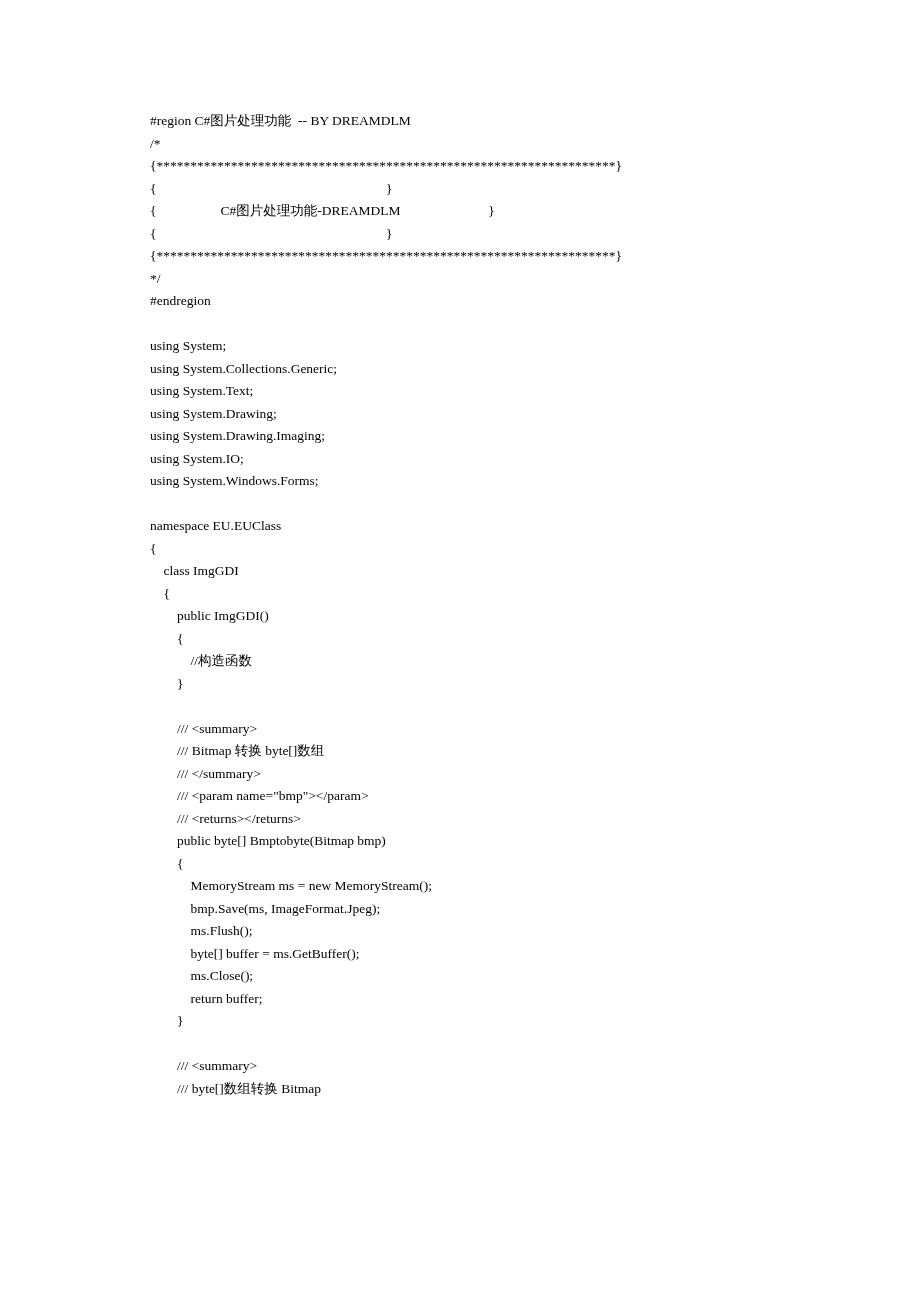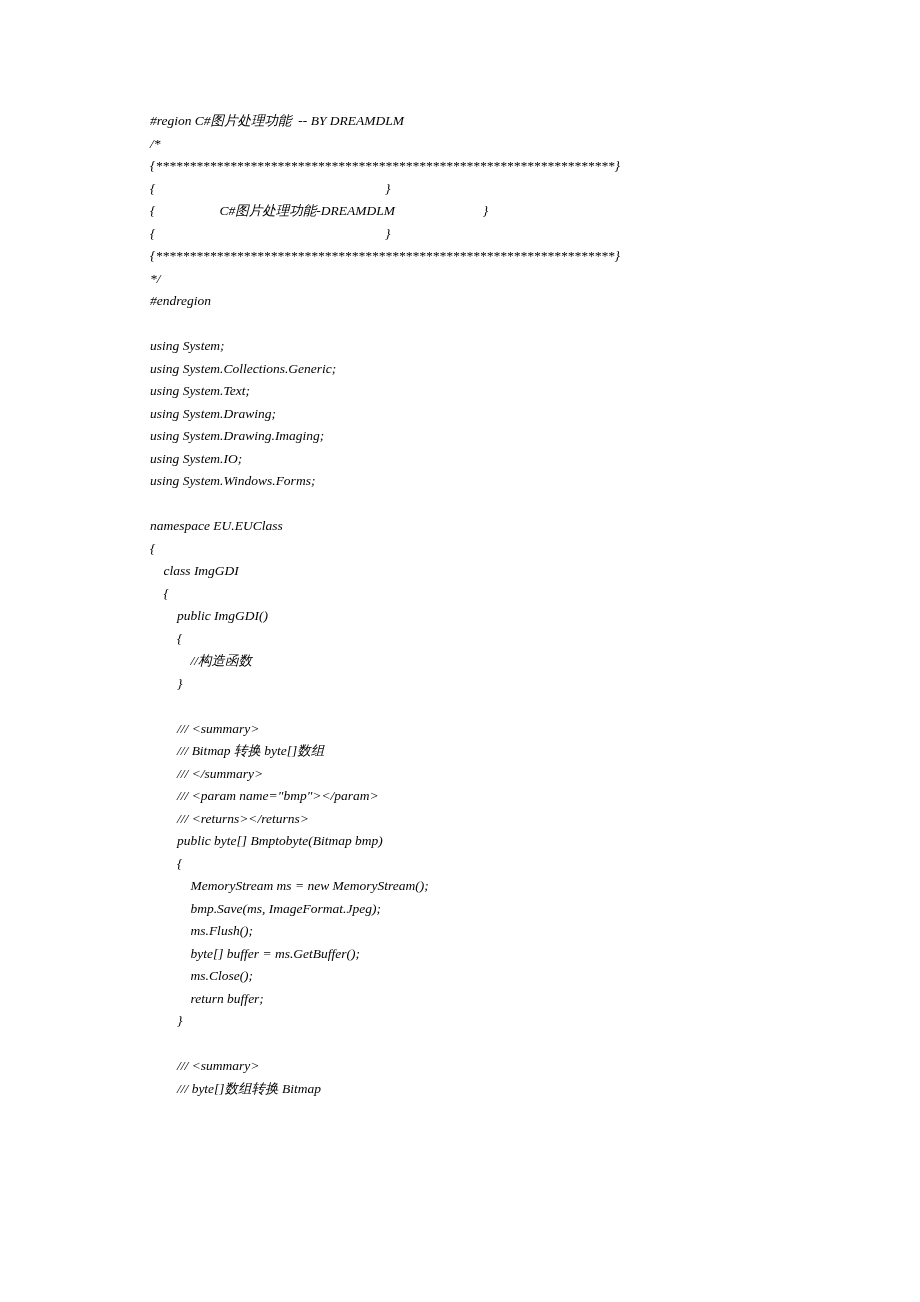--- a/index.html
+++ b/index.html
@@ -1,15 +1,15 @@
 <!DOCTYPE html>
 <html><head>
 <meta charset="utf-8">
 <style>
-  * { margin: 0; padding: 0; box-sizing: border-box; font-style: italic; }
+  * { margin: 0; padding: 0; box-sizing: border-box; }
   body {
     background: #ffffff;
     width: 920px;
     height: 1302px;
     padding: 110px 150px 0 150px;
     font-family: "Times New Roman", "SimSun", serif;
     font-size: 13.5px;
     line-height: 22.5px;
     color: #000000;
   }

